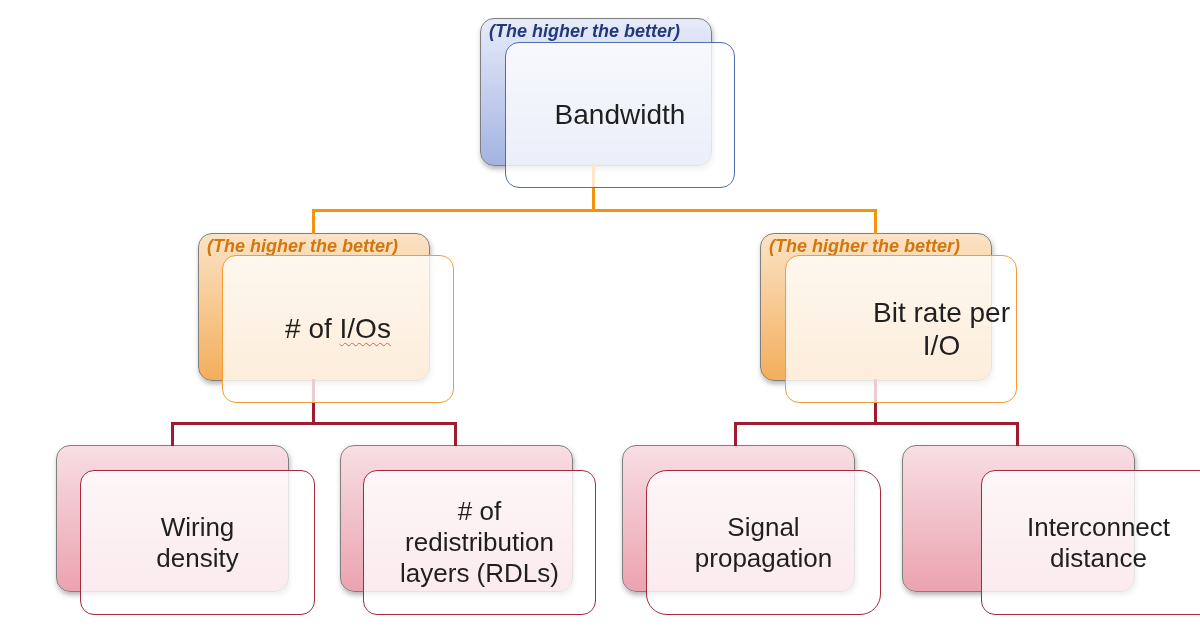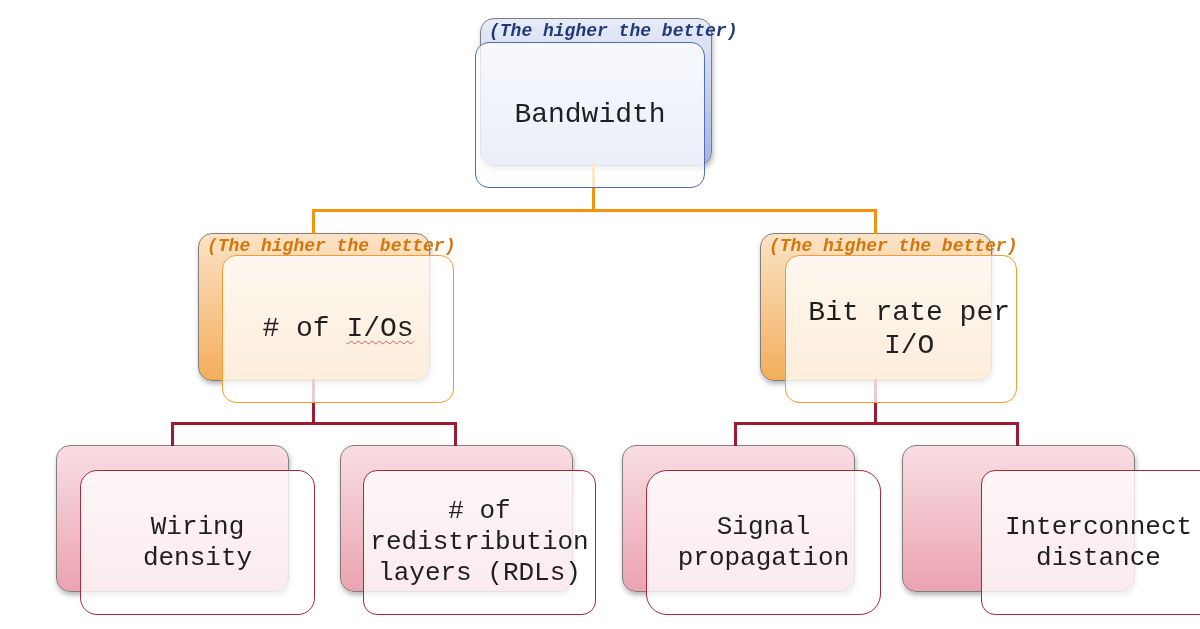--- a/index.html
+++ b/index.html
@@ -1,21 +1,21 @@
 <!DOCTYPE html>
 <html style="--c-text: #1f1f1f; --c-back-border: #7f7f7f; --c-orange-line: #f6930e; --c-red-line: #9e1b32; --c-blue-border: #4f6eb3; --c-blue-tag: #24397a; --c-blue-grad-a: #e7ebf9; --c-blue-grad-b: #a3b3e2; --c-orange-border: #f49b33; --c-orange-tag: #d2770e; --c-orange-grad-a: #fbe3c6; --c-orange-grad-b: #f3ae5b; --c-pink-border: #a52a3c; --c-pink-grad-a: #f8dee3; --c-pink-grad-b: #eba3b0; --c-squiggle: #e05a5a;"><head>
 <meta charset="utf-8">
 <style>
   html,body{margin:0;padding:0;background:#ffffff;}
   #canvas{
     position:relative;
     width:1200px;height:629px;
     background:#ffffff;
     overflow:hidden;
-    font-family:Liberation Mono, monospace;
+    font-family:Liberation Sans, sans-serif;
     color:var(--c-text);
   }
   
   .line{position:absolute;z-index:2;}
   .line.orange{background:var(--c-orange-line);}
   .line.red{background:var(--c-red-line);}
   
   .back{
     position:absolute;z-index:1;
     border:1px solid var(--c-back-border);
@@ -78,21 +78,21 @@
 
   <div class="line red" style="left:874px;top:379px;width:3px;height:46px;"></div>
   <div class="line red" style="left:734px;top:422px;width:285px;height:3px;"></div>
   <div class="line red" style="left:734px;top:422px;width:3px;height:24px;"></div>
   <div class="line red" style="left:1016px;top:422px;width:3px;height:24px;"></div>
 
   <div class="node">
     <div class="back blue" style="left:480px;top:18px;width:230px;height:146px;">
       <span class="tag">(The higher the better)</span>
     </div>
-    <div class="front blue" style="left:475px;top:42px;width:230px;height:146px;">
+    <div class="front blue" style="left:505px;top:42px;width:230px;height:146px;">
       <span class="lbl size-l">Bandwidth</span>
     </div>
   </div>
 
   <div class="node">
     <div class="back orange" style="left:198px;top:233px;width:230px;height:146px;">
       <span class="tag">(The higher the better)</span>
     </div>
     <div class="front orange" style="left:222px;top:255px;width:232px;height:148px;">
       <span class="lbl size-l"><span># of </span><span class="sq">I/Os</span></span>
@@ -104,21 +104,21 @@
       <span class="tag">(The higher the better)</span>
     </div>
     <div class="front orange" style="left:785px;top:255px;width:232px;height:148px;justify-content:flex-end;">
       <span class="lbl size-l">Bit rate per
 I/O</span>
     </div>
   </div>
 
   <div class="node">
     <div class="back pink" style="left:56px;top:445px;width:231px;height:145px;"></div>
-    <div class="front pink" style="left:80px;top:470px;width:235px;height:145px;border-radius:17px;">
+    <div class="front pink" style="left:80px;top:470px;width:235px;height:145px;">
       <span class="lbl size-m">Wiring
 density</span>
     </div>
   </div>
 
   <div class="node">
     <div class="back pink" style="left:340px;top:445px;width:231px;height:145px;"></div>
     <div class="front pink" style="left:363px;top:470px;width:233px;height:145px;">
       <span class="lbl size-m"># of
 redistribution

